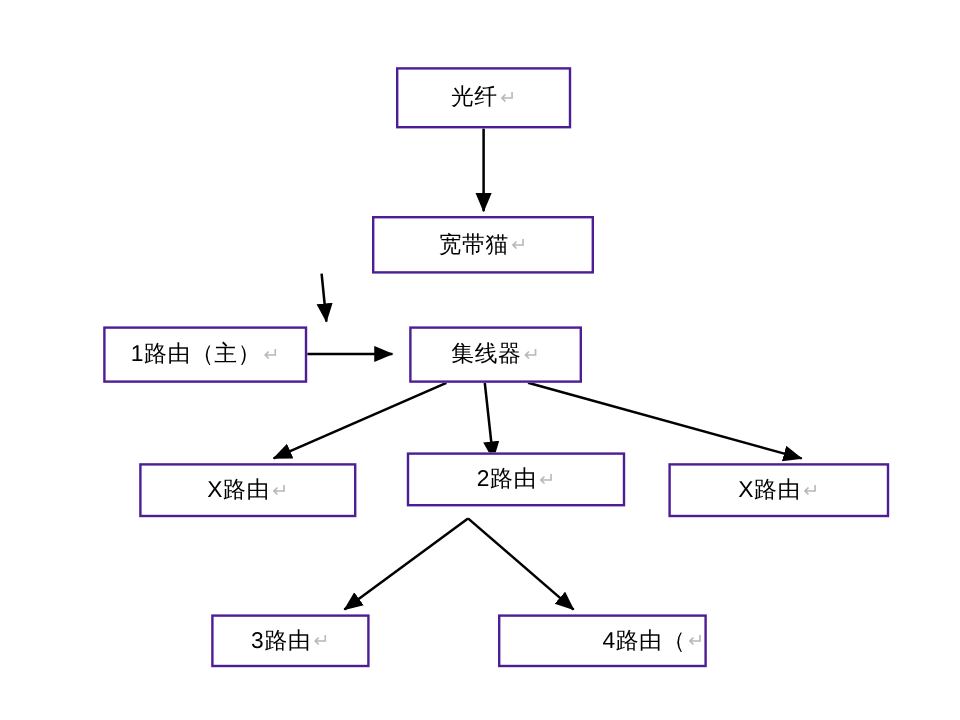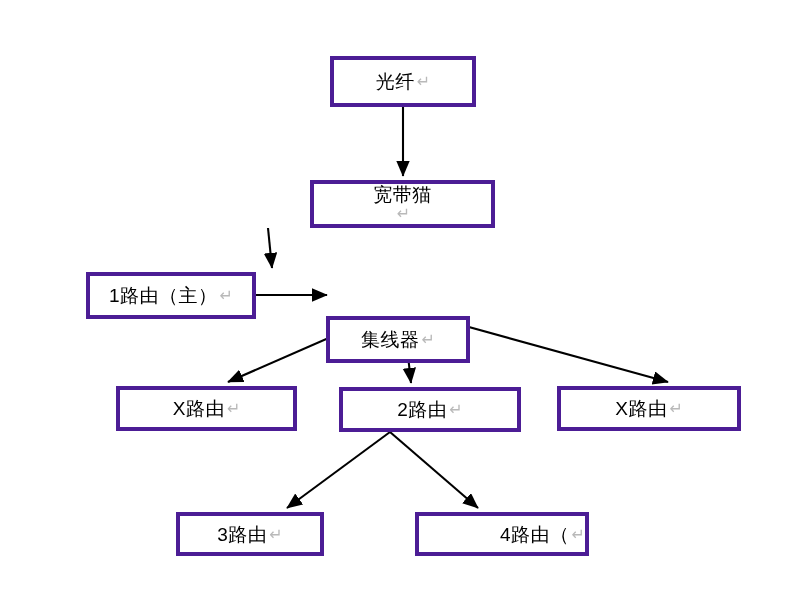--- a/index.html
+++ b/index.html
@@ -26,21 +26,21 @@
     left: 0;
     top: 0;
     width: 800px;
     height: 600px;
     pointer-events: none;
   }
   .node {
     position: absolute;
     box-sizing: border-box;
     background: #ffffff;
-    border: 4px solid #4c1d95;
+    border: 2px solid #4c1d95;
     display: flex;
     align-items: center;
     justify-content: center;
     white-space: nowrap;
   }
   .node-label {
     font-size: 19px;
     color: #000000;
     letter-spacing: 0.5px;
     line-height: 1;
@@ -73,51 +73,51 @@
         <line x1="390" y1="432" x2="287" y2="508" marker-end="url(#arrowhead)" stroke="#000000"></line>
         <line x1="390" y1="432" x2="478" y2="508" marker-end="url(#arrowhead)" stroke="#000000"></line>
       </g>
   </svg>
 
   <div class="node" style="left:330px;top:56px;width:146px;height:51px;">
     <span class="node-label">光纤</span>
       <span class="pilcrow">↵</span>
   </div>
 
-  <div class="node" style="left:310px;top:180px;width:185px;height:48px;flex-direction:column;">
+  <div class="node" style="left:310px;top:180px;width:185px;height:48px;">
     <span class="node-label">宽带猫</span>
       <span class="pilcrow">↵</span>
   </div>
 
   <div class="node" style="left:86px;top:272px;width:170px;height:47px;text-align:right;">
     <span class="node-label">1路由（主）</span>
       <span class="pilcrow">↵</span>
   </div>
 
-  <div class="node" style="left:326px;top:272px;width:144px;height:47px;margin-top:44px;">
+  <div class="node" style="left:341px;top:272px;width:144px;height:47px;">
     <span class="node-label">集线器</span>
       <span class="pilcrow">↵</span>
   </div>
 
   <div class="node" style="left:116px;top:386px;width:181px;height:45px;">
     <span class="node-label">X路由</span>
       <span class="pilcrow">↵</span>
   </div>
 
-  <div class="node" style="left:339px;top:387px;width:182px;height:45px;">
+  <div class="node" style="left:339px;top:377px;width:182px;height:45px;">
     <span class="node-label">2路由</span>
       <span class="pilcrow">↵</span>
   </div>
 
   <div class="node" style="left:557px;top:386px;width:184px;height:45px;">
     <span class="node-label">X路由</span>
       <span class="pilcrow">↵</span>
   </div>
 
-  <div class="node" style="left:176px;top:512px;width:148px;height:44px;">
+  <div class="node" style="left:176px;top:512px;width:132px;height:44px;">
     <span class="node-label">3路由</span>
       <span class="pilcrow">↵</span>
   </div>
 
   <div class="node" style="left:415px;top:512px;width:174px;height:44px;justify-content:flex-end;">
     <span class="node-label">4路由（</span>
       <span class="pilcrow">↵</span>
   </div>
 
 </div>

